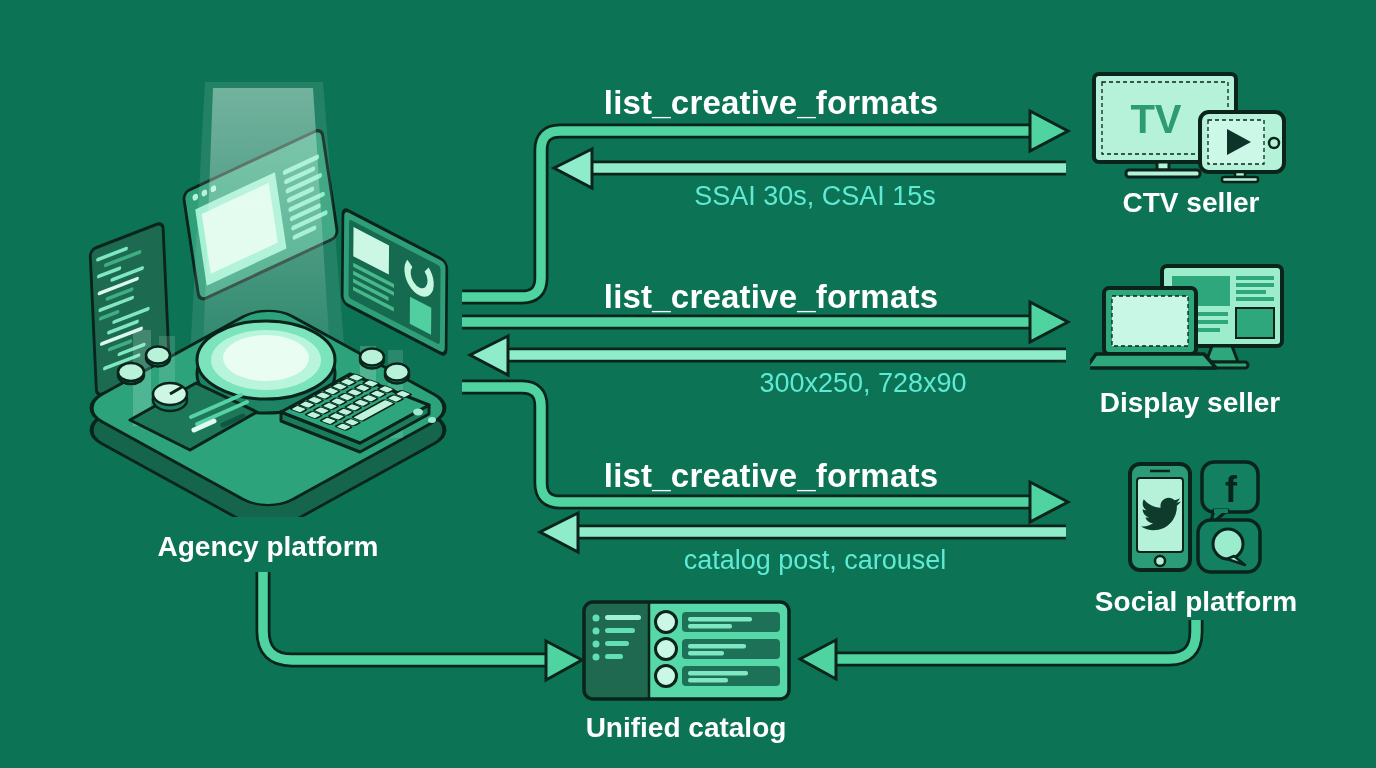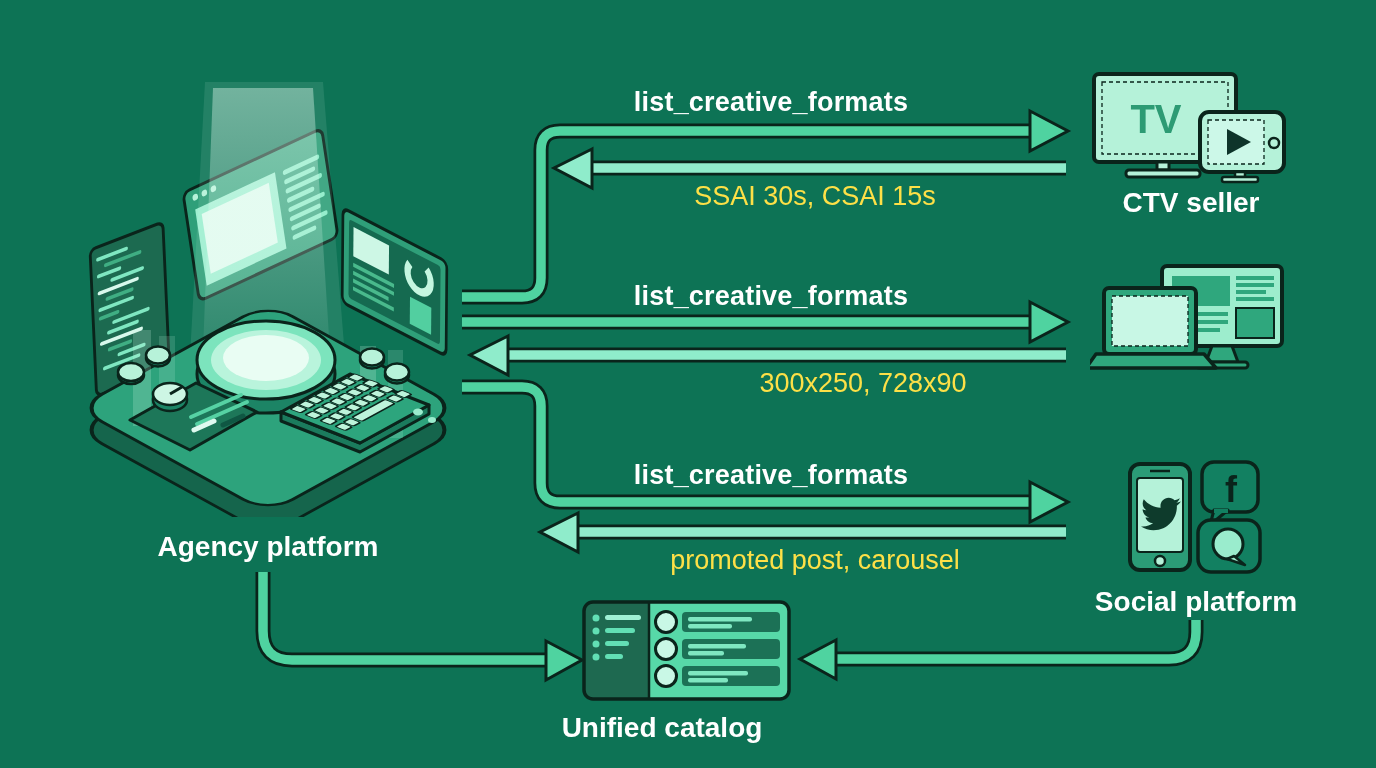--- a/index.html
+++ b/index.html
@@ -6,22 +6,22 @@
   .stage{
     position:relative;width:1376px;height:768px;overflow:hidden;
     background:#0d7355;
     font-family:"Liberation Sans","DejaVu Sans",sans-serif;
   }
   .abs{position:absolute;}
   .lbl{
     position:absolute;transform:translate(-50%,-50%);
     white-space:nowrap;color:#ffffff;line-height:1.15;
   }
-  .req{font-size:27px;font-weight:700;letter-spacing:.2px;text-align:center;}
-  .resp{font-size:27px;font-weight:400;color:#fde047;}
+  .req{font-size:33px;font-weight:700;letter-spacing:.2px;text-align:center;}
+  .resp{font-size:27px;font-weight:400;color:#5eead4;}
   .node{font-size:28px;font-weight:700;}
   svg{display:block;}
 </style>
 </head>
 <body>
 
 <div class="stage">
 
   <svg class="abs" style="left:0;top:0" width="1376" height="768" viewBox="0 0 1376 768">
 
@@ -310,20 +310,21 @@
     <line x1="67" y1="2" x2="67" y2="99" stroke="#0a241b" stroke-width="2.5"></line>
   </svg>
 
   <div class="lbl req" style="left:771px;top:103px">list_creative_formats</div>
   <div class="lbl resp" style="left:815px;top:197px">SSAI 30s, CSAI 15s</div>
 
   <div class="lbl req" style="left:771px;top:297px">list_creative_formats</div>
   <div class="lbl resp" style="left:863px;top:384px">300x250, 728x90</div>
 
   <div class="lbl req" style="left:771px;top:476px">list_creative_formats</div>
-  <div class="lbl resp" style="left:815px;top:561px">promoted post, carousel</div>
+  <div class="lbl resp" style="left:815px;top:561px">catalog post, carousel</div>
 
   <div class="lbl node" style="left:268px;top:547px">Agency platform</div>
   <div class="lbl node" style="left:1191px;top:203px">CTV seller</div>
+  <div class="lbl node" style="left:1190px;top:403px">Display seller</div>
   <div class="lbl node" style="left:1196px;top:602px">Social platform</div>
-  <div class="lbl node" style="left:662px;top:728px">Unified catalog</div>
+  <div class="lbl node" style="left:686px;top:728px">Unified catalog</div>
 
 </div>
 
 </body></html>

